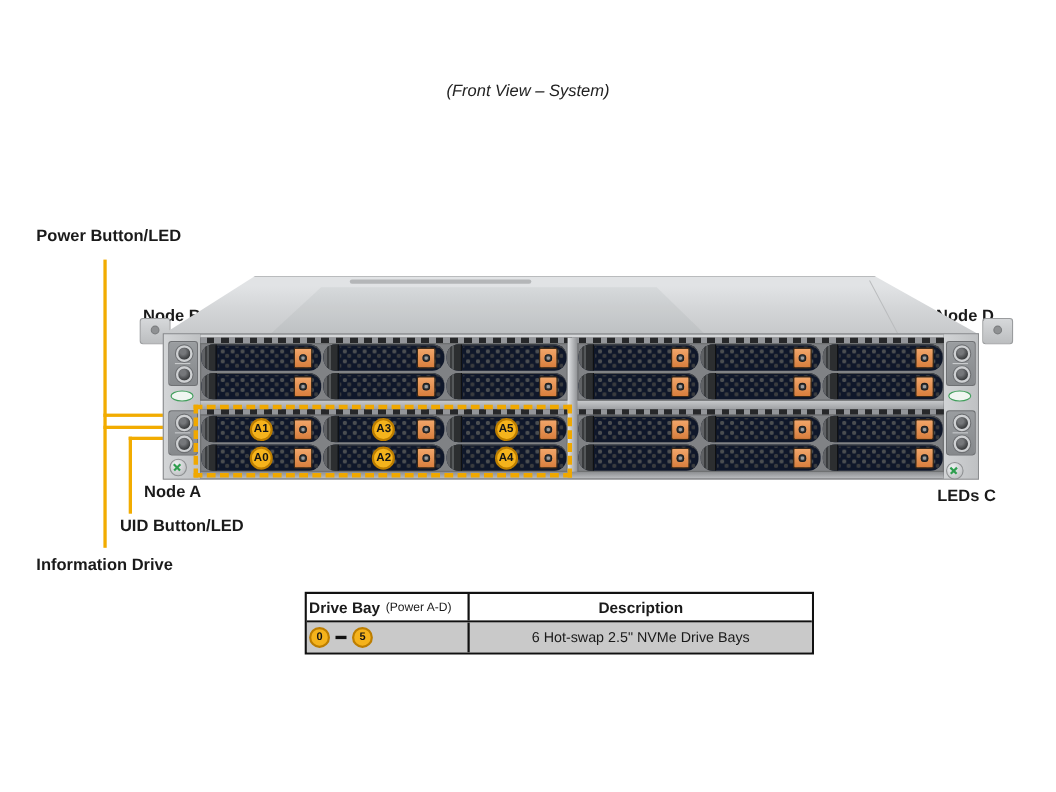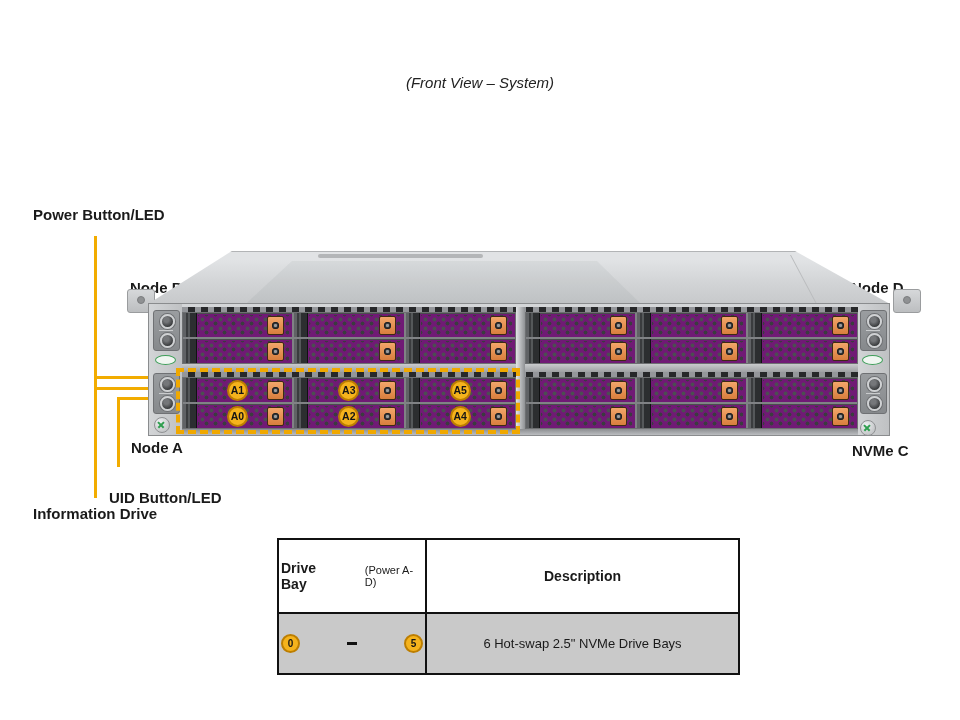--- a/index.html
+++ b/index.html
@@ -51,21 +51,21 @@
   
   .bays{position:absolute;left:33px;top:0;width:676px;height:131px;background:#2a2b2d;}
   .edge-top{left:0;top:0;width:676px;height:3px;background:#d4d6d8;}
   .vent{width:676px;height:5px;background:repeating-linear-gradient(90deg,#94969a 0 6px,#27282a 6px 13px);}
   .row-div{left:0;top:60px;width:676px;height:8px;background:linear-gradient(180deg,#c9cbcd,#9ea0a3);}
   .edge-bot{left:0;top:125px;width:676px;height:6px;background:linear-gradient(180deg,#8c8e91,#bbbdc0);}
   .center-div{left:334px;top:3px;width:9px;height:122px;background:linear-gradient(90deg,#e2e4e6,#8f9194);z-index:4;}
 
   .quad{position:absolute;display:grid;grid-template-columns:repeat(3,1fr);grid-template-rows:repeat(2,1fr);
         gap:2px;background:#808285;border:1px solid #6e7072;box-sizing:border-box;z-index:2;}
-  .tray{position:relative;background:#701a75;overflow:hidden;box-shadow:inset 0 1px 0 #4a4c4e;}
+  .tray{position:relative;background:#0f172a;overflow:hidden;box-shadow:inset 0 1px 0 #4a4c4e;border-radius:11px;}
   .perf{position:absolute;left:15px;top:2px;right:3px;bottom:2px;
         background-image:radial-gradient(circle,#4b4e51 1.6px,rgba(0,0,0,0) 2.3px),
                          radial-gradient(circle,#3a3c3f 1.6px,rgba(0,0,0,0) 2.3px);
         background-size:9px 9px,9px 9px;background-position:0 0,4px 4px;}
   .handle{position:absolute;left:0;top:0;bottom:0;width:13px;
           background:linear-gradient(90deg,#606265 0 3px,#3a3c3e 3px 5px,#55585a 5px 7px,#2c2e30 7px);
           border-right:1px solid #101112;}
   .latch{position:absolute;right:8px;top:3px;width:17px;height:19px;border-radius:2px;
          background:linear-gradient(180deg,#f2a66a,#d87e3d);border:1px solid #3d2a15;box-sizing:border-box;}
   .latch b{position:absolute;left:4px;top:5px;width:7px;height:7px;border-radius:50%;
@@ -77,42 +77,42 @@
              color:#151515;font-weight:bold;font-size:10.5px;line-height:16px;text-align:center;}
 
   .node-a-outline{left:176px;top:368px;width:344px;height:66px;border:4px dashed #F0A800;
                   box-sizing:border-box;z-index:6;pointer-events:none;}
 
   
   .spec-table{left:277px;top:538px;width:463px;border:2px solid #111;box-sizing:border-box;background:#fff;}
   .spec-row{display:flex;align-items:stretch;}
   .spec-row.head{background:#ffffff;border-bottom:2px solid #111;}
   .spec-row.body{background:#C9C9C9;}
-  .c1{width:148px;border-right:2px solid #111;display:flex;align-items:center;justify-content:space-between;gap:21px;padding:20px 2px;box-sizing:border-box;}
+  .c1{width:148px;border-right:2px solid #111;display:flex;align-items:center;justify-content:flex-start;gap:5px;padding:4px 2px;box-sizing:border-box;}
   .c2{flex:1;display:flex;align-items:center;justify-content:center;gap:5px;padding:4px 2px;}
   .th-main{font-weight:bold;font-size:14px;}
   .th-sub{font-size:11px;}
   .desc{font-size:13px;}
   .num-badge{width:19px;height:19px;border-radius:50%;background:#F5B31C;border:2px solid #BD7E00;
              box-sizing:border-box;color:#151515;font-weight:bold;font-size:10px;line-height:15px;text-align:center;}
   .dash{width:10px;height:3px;background:#111;}
 </style>
 </head>
 <body>
 
 <div class="stage">
 
   <div class="abs fig-title">(Front View – System)</div>
 
   <div class="abs callout-label" style="left:33px;top:206px;">Power Button/LED</div>
   <div class="abs callout-label" style="left:130px;top:279px;">Node B</div>
   <div class="abs callout-label" style="left:851px;top:279px;">Node D</div>
   <div class="abs callout-label" style="left:131px;top:439px;">Node A</div>
-  <div class="abs callout-label" style="left:852px;top:442px;">NVMe C</div>
-  <div class="abs callout-label" style="left:109px;top:470px;margin-top:19px;">UID Button/LED</div>
+  <div class="abs callout-label" style="left:852px;top:442px;">LEDs C</div>
+  <div class="abs callout-label" style="left:109px;top:470px;">UID Button/LED</div>
   <div class="abs callout-label" style="left:33px;top:505px;">Information Drive</div>
 
   <div class="abs gold-line" style="left:94px;top:236px;width:3px;height:262px;"></div>
   <div class="abs gold-line" style="left:94px;top:376px;width:66px;height:3px;"></div>
   <div class="abs gold-line" style="left:94px;top:387px;width:62px;height:3px;"></div>
   <div class="abs gold-line" style="left:117px;top:397px;width:44px;height:3px;"></div>
   <div class="abs gold-line" style="left:117px;top:397px;width:3px;height:70px;"></div>
 
   <div class="abs wing-tab" style="left:127px;top:289px;">
       <span class="wing-hole"></span>

